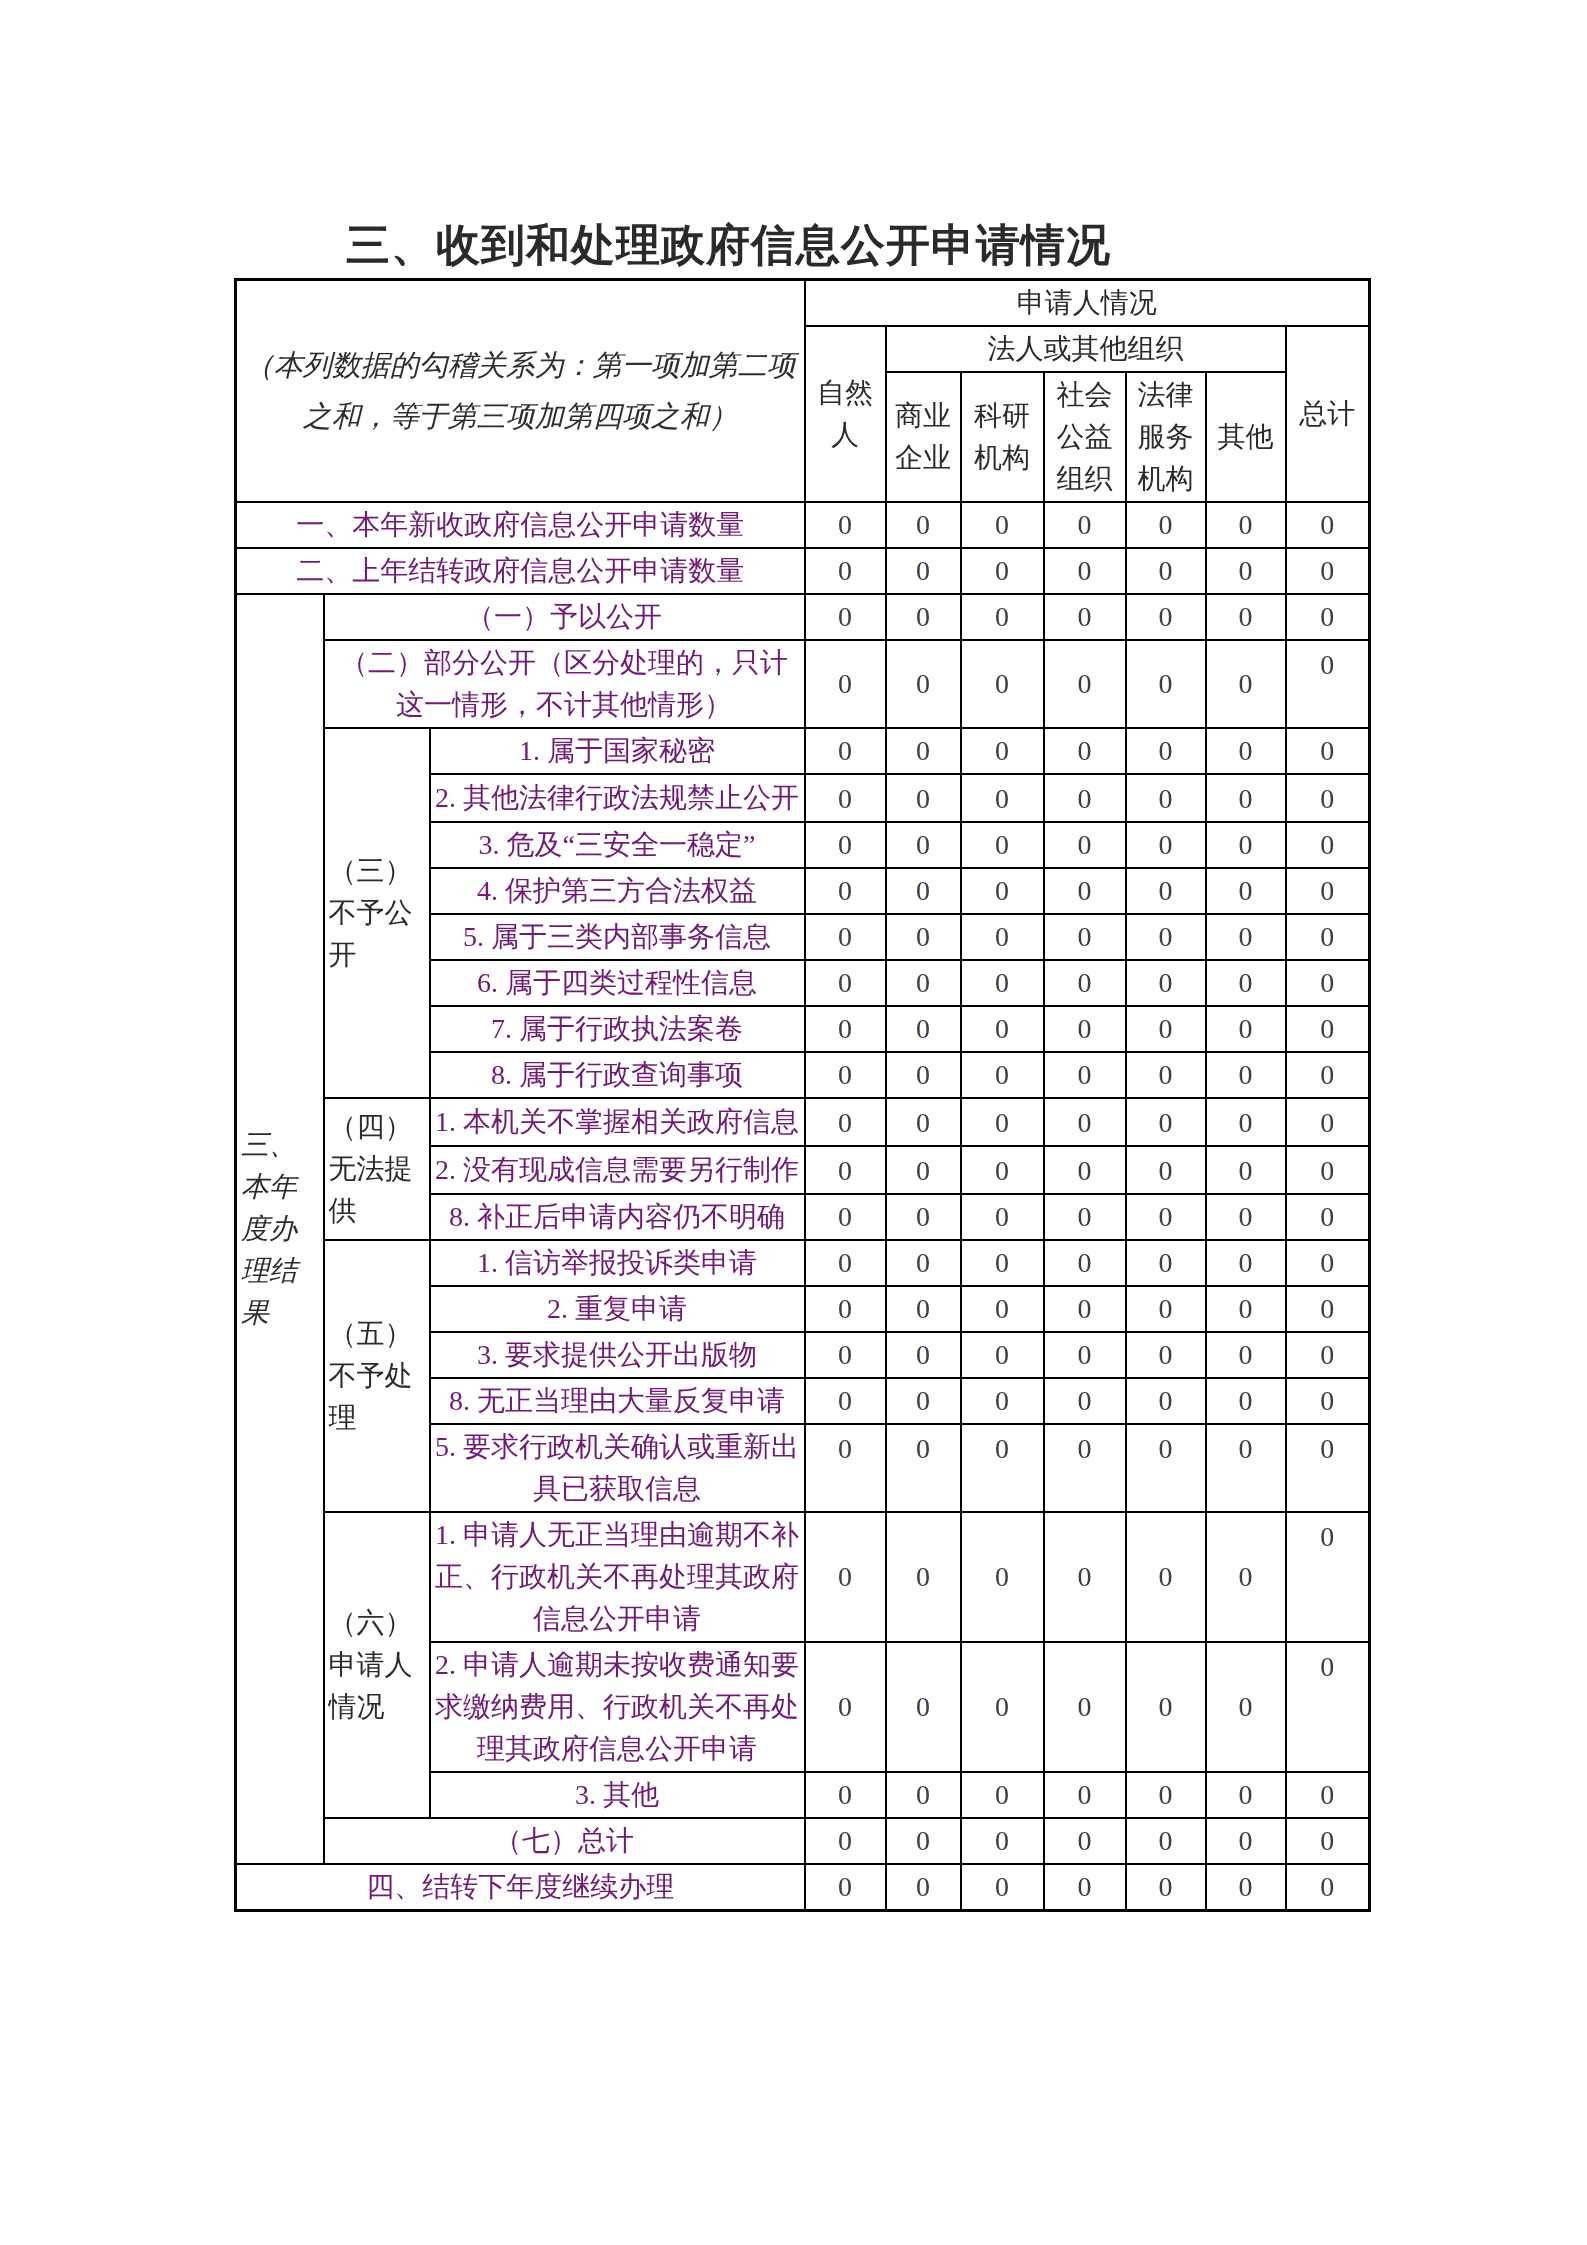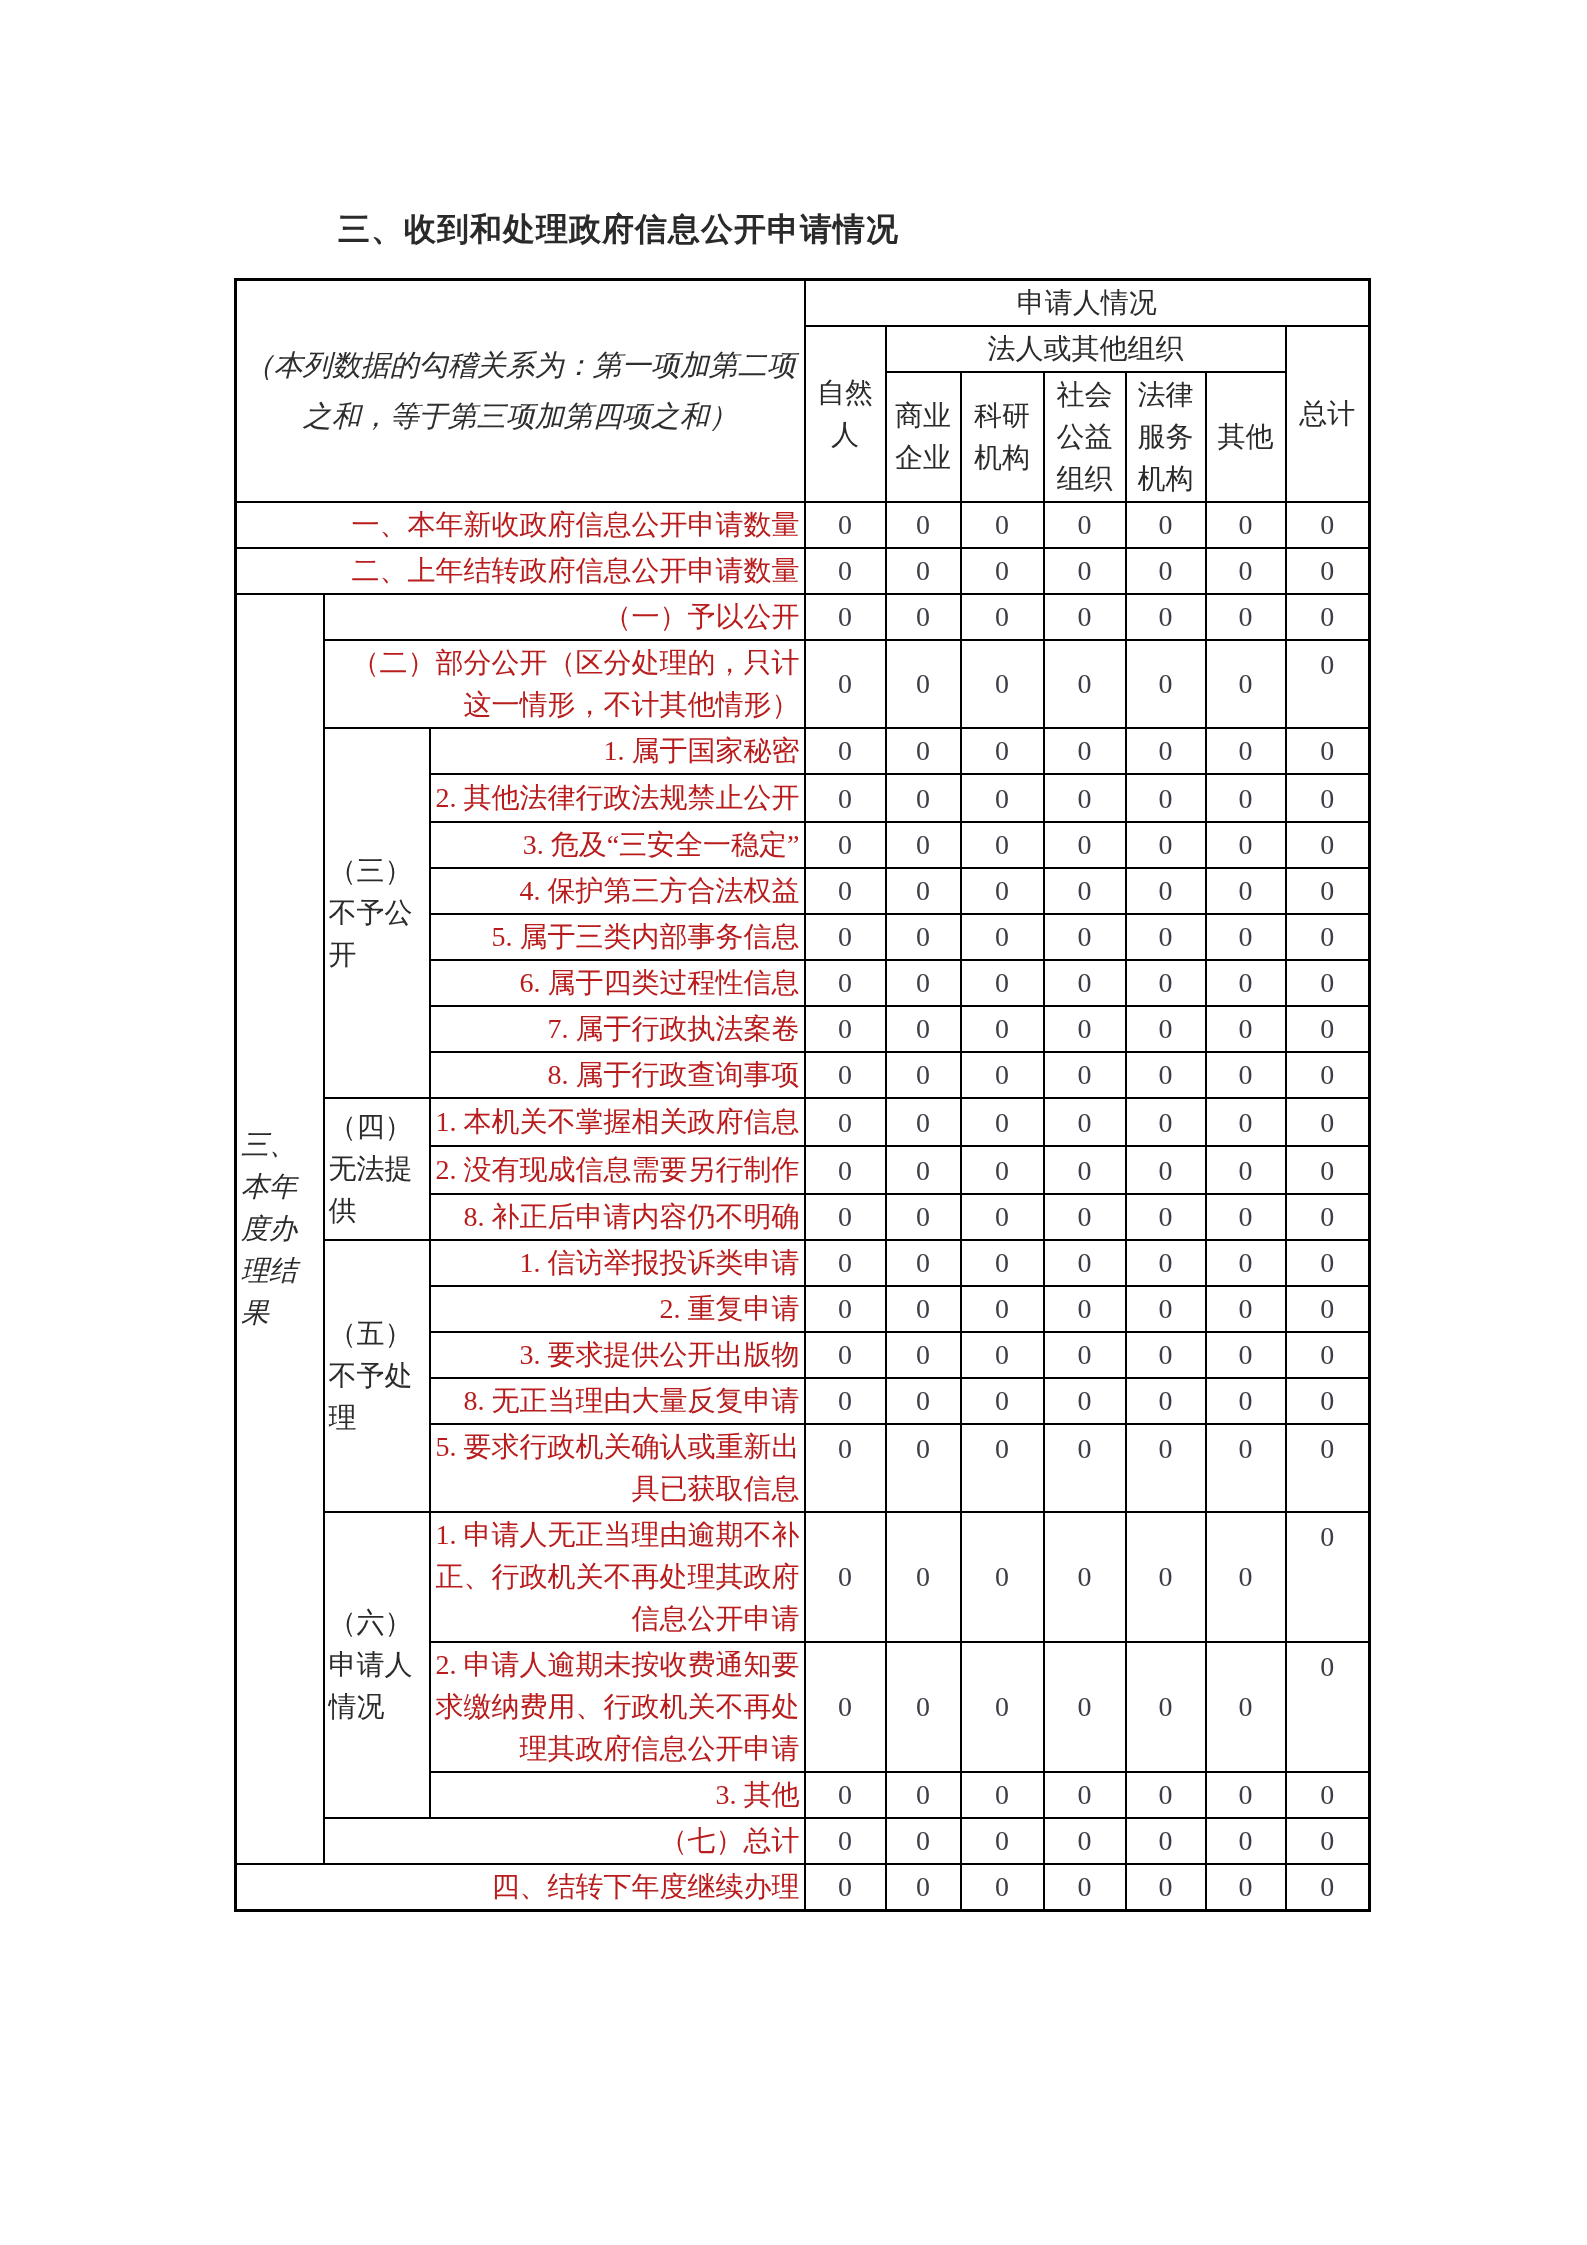--- a/index.html
+++ b/index.html
@@ -13,24 +13,24 @@
     height: 2245px;
     background: #ffffff;
     font-family: "Liberation Serif", "DejaVu Serif", serif;
     color: #262626;
     overflow: hidden;
   }
   .doc-title {
     position: absolute;
     left: 330px;
     top: 200px;
-    margin: 8px;
+    margin: 16px;
     font-family: "Liberation Sans", "DejaVu Sans", sans-serif;
     font-weight: 700;
-    font-size: 32px;
+    font-size: 44px;
     letter-spacing: 1px;
     color: #2a2a2a;
     white-space: nowrap;
   }
   table.report {
     position: absolute;
     left: 234px;
     top: 278px;
     width: 1134px;
     border-collapse: collapse;
@@ -67,24 +67,24 @@
     color: #2b2b2b;
     font-style: italic;
   }
   .cell-sub {
     text-align: left;
     vertical-align: middle;
     padding-left: 3px;
     color: #2b2b2b;
   }
   .cell-label {
-    text-align: right;
+    text-align: center;
     vertical-align: middle;
     padding: 2px 6px 2px 11px;
-    color: #b91c1c;
+    color: #701a75;
   }
   .cell-value {
     text-align: center;
     vertical-align: middle;
     color: #3d3d47;
     font-family: "Liberation Serif", "DejaVu Serif", serif;
   }
   .cell-value.v-top {
     vertical-align: top;
     padding-top: 3px;

